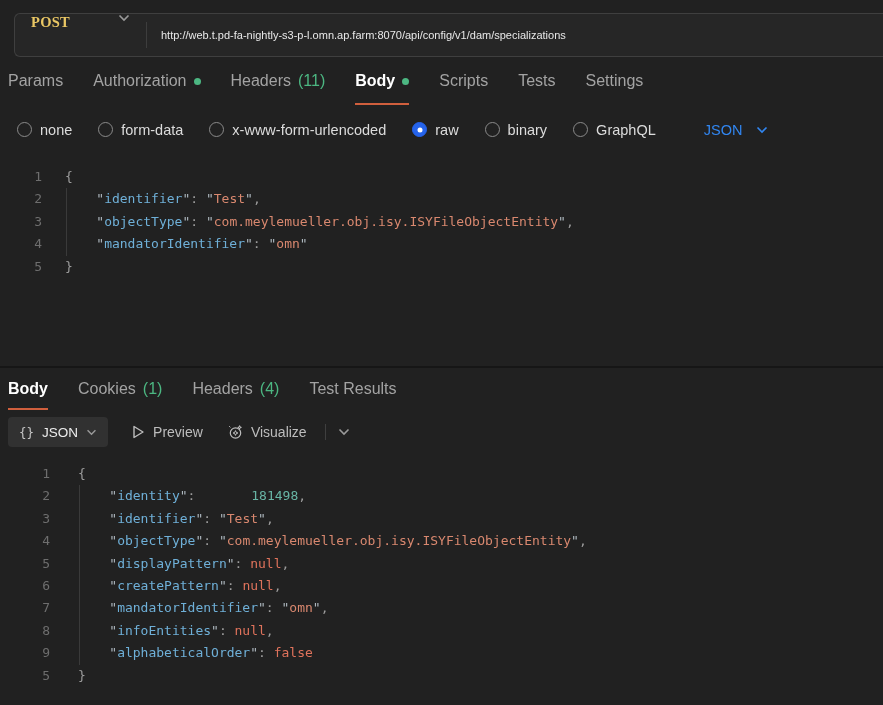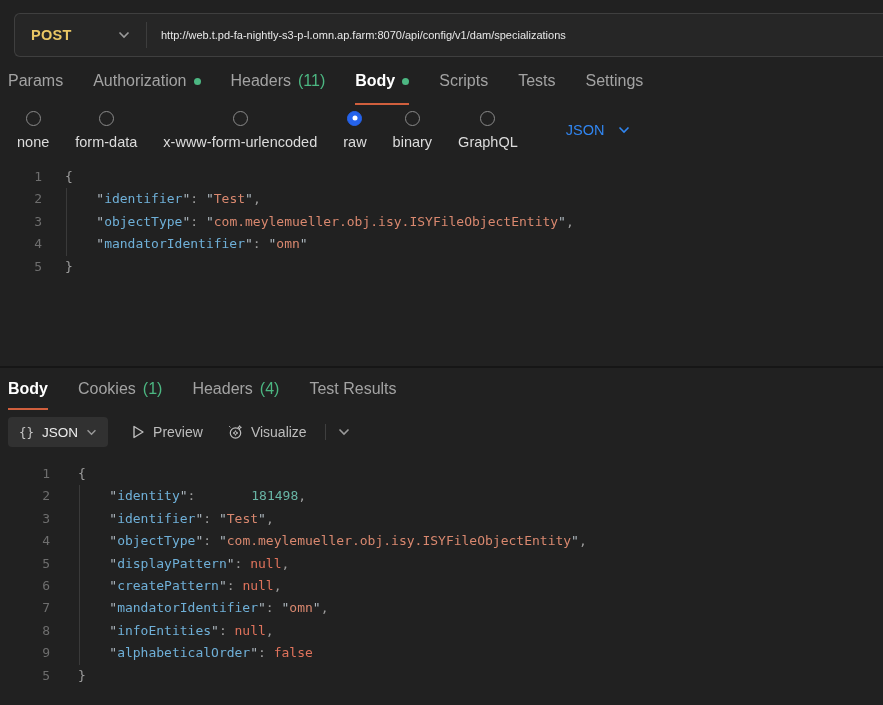--- a/index.html
+++ b/index.html
@@ -11,43 +11,43 @@
     -webkit-font-smoothing:antialiased;
   }
   
   .topbar { height:57px; padding:13px 0 0 14px; }
   .url-box {
     display:flex; align-items:center; height:44px;
     background:#262626; border:1px solid #3f3f3f; border-radius:6px;
     border-right:none; border-top-right-radius:0; border-bottom-right-radius:0;
   }
   .method-select {
-    display:flex; align-items:center; justify-content:space-between;
-    width:131px; padding:0 16px; cursor:pointer; height:100%;
+    display:flex; justify-content:space-between;
+    width:131px; padding:0 16px; cursor:pointer; height:100%;font-family:Liberation Serif, serif;
   }
   .method-label { color:#eac764; font-weight:bold; font-size:14.5px; letter-spacing:.3px; }
   .vsep { width:1px; height:26px; background:#3d3d3d; }
   .url-input {
     flex:1; background:transparent; border:none; outline:none;
     color:#e8e8e8; font-size:11px; padding:0 14px;
     font-family:"Liberation Sans", sans-serif;
   }
   .chev { color:#9a9a9a; display:inline-flex; }
   
   .req-tabs { height:48px; display:flex; align-items:stretch; padding:0 8px; gap:30px; }
   .tab {
     display:flex; align-items:center; gap:7px; color:#a3a3a3; font-size:16px;
     cursor:pointer; border-bottom:2px solid transparent; padding-top:2px;
   }
   .tab.active { color:#ffffff; border-bottom-color:#d05f3d; font-weight:bold; }
   .dot { width:7px; height:7px; border-radius:50%; background:#4cb782; display:inline-block; }
   .count { color:#4cb782; }
   
   .body-type { height:50px; display:flex; align-items:center; padding:0 17px; gap:26px; }
-  .bt-item { display:flex; align-items:center; gap:8px; cursor:pointer; color:#dcdcdc; font-size:14.5px;flex-direction:column; }
+  .bt-item { display:flex; align-items:flex-start; gap:8px; cursor:pointer; color:#dcdcdc; font-size:14.5px; }
   .radio {
     width:15px; height:15px; border-radius:50%; border:1.5px solid #8a8a8a;
     display:inline-block; position:relative; flex:0 0 auto;
   }
   .radio.sel { background:#2563eb; border-color:#2563eb; }
   .radio.sel::after {
     content:""; position:absolute; left:50%; top:50%; transform:translate(-50%,-50%);
     width:5px; height:5px; border-radius:50%; background:#fff;
   }
   .lang-select { display:flex; align-items:center; gap:14px; margin-left:22px; color:#3186f1; font-size:14.5px; cursor:pointer; }

